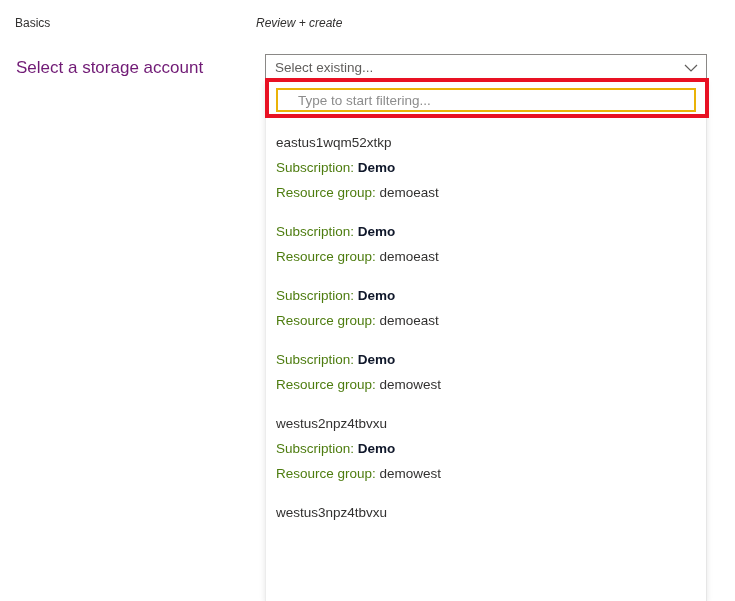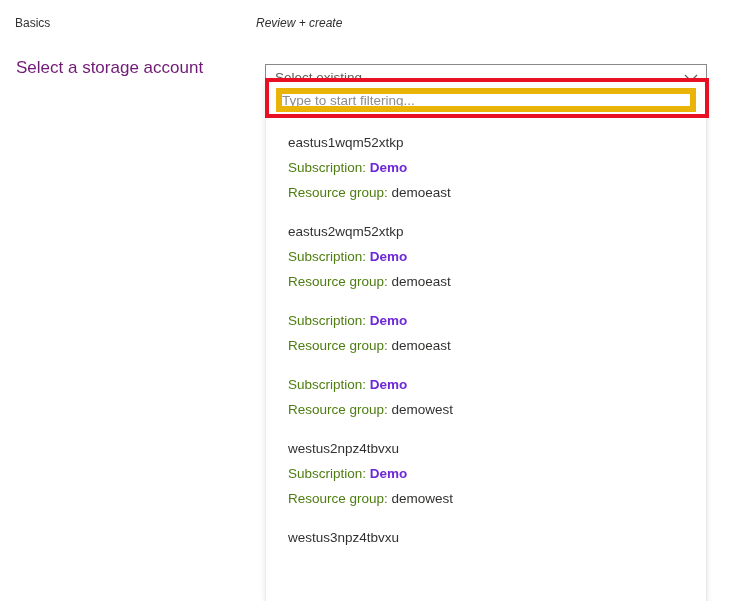--- a/index.html
+++ b/index.html
@@ -58,21 +58,21 @@
     font-size: 17px;
     line-height: 18px;
     color: #701a75;
     white-space: nowrap;
   }
 
   
   .combo {
     position: absolute;
     left: 265px;
-    top: 64px;
+    top: 54px;
     width: 442px;
     height: 26px;
     box-sizing: border-box;
     border: 1px solid #8a8886;
     background: #ffffff;
     cursor: pointer;
   }
   .combo-text {
     position: absolute;
     left: 9px;
@@ -111,26 +111,26 @@
     position: absolute;
     left: 10px;
     top: 8px;
     width: 420px;
     height: 24px;
   }
   .filter-input {
     width: 100%;
     height: 100%;
     box-sizing: border-box;
-    border: 6px solid #eab308;
+    border: 2px solid #eab308;
     background: #ffffff;
     font-family: "Liberation Sans", sans-serif;
     font-size: 13.5px;
     color: #323130;
-    padding: 0 0;
+    padding: 0 20px;
     outline: none;
   }
   .filter-input::placeholder {
     color: #8c8c8c;
     opacity: 1;
   }
 
   
   .red-highlight {
     position: absolute;
@@ -140,21 +140,21 @@
     height: 40px;
     box-sizing: border-box;
     border: 4px solid #e81123;
     pointer-events: none;
     z-index: 20;
   }
 
   
   .option-list {
     position: absolute;
-    left: 12px;
+    left: 0;
     top: 44px;
     width: 442px;
     bottom: 0;
   }
   .option-item {
     position: relative;
     padding: 6px 10px 8px 10px;
     cursor: pointer;
   }
   .opt-name {
@@ -163,21 +163,21 @@
     color: #323130;
     white-space: nowrap;
   }
   .opt-meta {
     font-size: 13.5px;
     line-height: 25px;
     color: #323130;
     white-space: nowrap;
   }
   .opt-meta .opt-key { color: #4d7c0f; }
-  .opt-meta .opt-val-strong { font-weight: 600; color: #6d28d9; }
+  .opt-meta .opt-val-strong { font-weight: 600; color: #0f172a; }
 </style>
 </head>
 <body>
 
 <div class="tabstrip">
   <div class="tab tab-basics">
     <span>Basics</span>
   </div>
   <div class="tab tab-selector selected">
     <span class="tab-underline"></span>
@@ -212,21 +212,20 @@
         <span class="opt-key">Subscription:</span>
         <span class="opt-val-strong">Demo</span>
       </div>
       <div class="opt-meta">
         <span class="opt-key">Resource group:</span>
         <span>demoeast</span>
       </div>
     </div>
 
     <div class="option-item">
-      <div class="opt-name">eastus2wqm52xtkp</div>
       <div class="opt-meta">
         <span class="opt-key">Subscription:</span>
         <span class="opt-val-strong">Demo</span>
       </div>
       <div class="opt-meta">
         <span class="opt-key">Resource group:</span>
         <span>demoeast</span>
       </div>
     </div>
 

